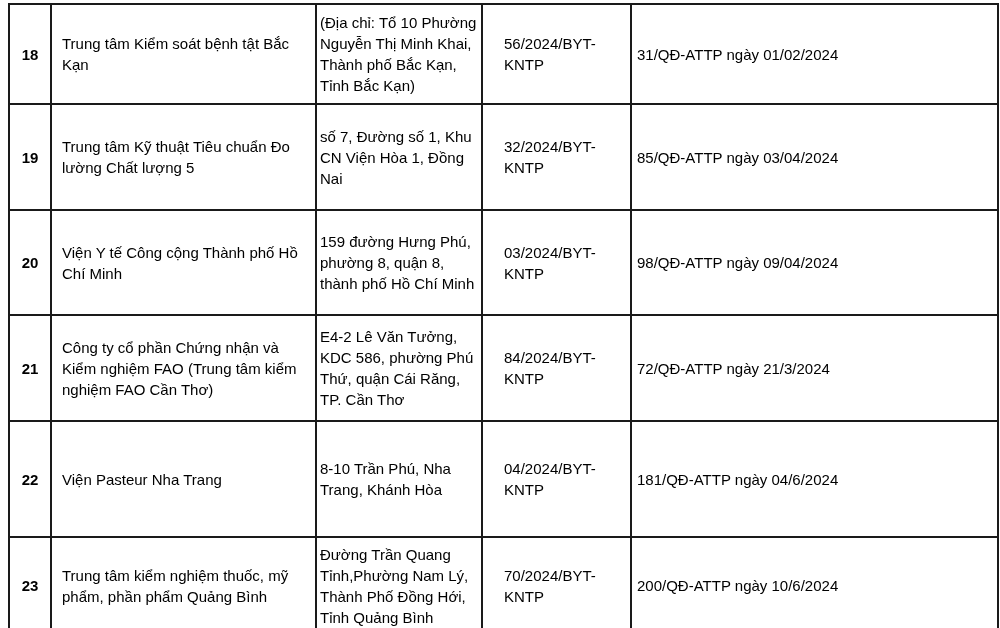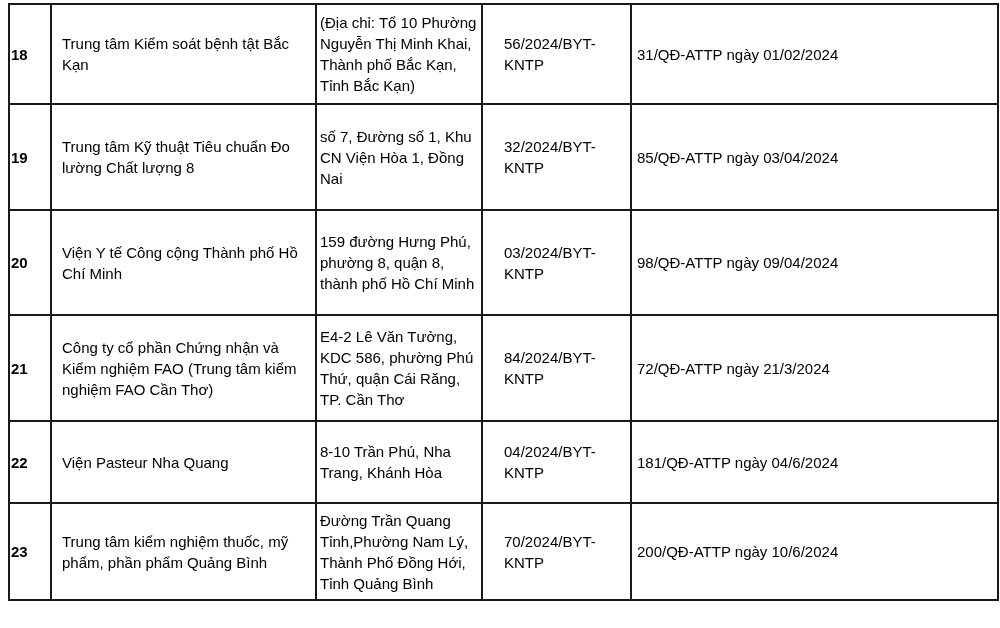--- a/index.html
+++ b/index.html
@@ -32,23 +32,24 @@
     font-size: 15px;
     line-height: 21px;
     color: #000000;
     overflow: hidden;
     word-wrap: break-word;
   }
   tr.r0 { height: 100px; }
   tr.r1 { height: 106px; }
   tr.r2 { height: 105px; }
   tr.r3 { height: 106px; }
-  tr.r4 { height: 82px; }
+  tr.r4 { height: 116px; }
   tr.r5 { height: 97px; }
   td.stt {
+    text-align: center;
     font-weight: bold;
   }
   td.name    { padding: 2px 4px 2px 10px; }
   td.address { padding: 2px 1px 2px 3px; margin-left: 33px; }
   td.cert    { padding: 2px 1px 2px 21px; }
   td.decision{ padding: 2px 12px 2px 5px; }
 </style>
 </head>
 <body>
 
@@ -64,42 +65,42 @@
     <tbody>
       <tr class="r0">
         <td class="stt">18</td>
         <td class="name">Trung tâm Kiểm soát bệnh tật Bắc Kạn</td>
         <td class="address">(Địa chỉ: Tổ 10 Phường Nguyễn Thị Minh Khai, Thành phố Bắc Kạn, Tỉnh Bắc Kạn)</td>
         <td class="cert">56/2024/BYT-KNTP</td>
         <td class="decision">31/QĐ-ATTP ngày 01/02/2024</td>
       </tr>
       <tr class="r1">
         <td class="stt">19</td>
-        <td class="name">Trung tâm Kỹ thuật Tiêu chuẩn Đo lường Chất lượng 8</td>
+        <td class="name">Trung tâm Kỹ thuật Tiêu chuẩn Đo lường Chất lượng 5</td>
         <td class="address">số 7, Đường số 1, Khu CN Viện Hòa 1, Đồng Nai</td>
         <td class="cert">32/2024/BYT-KNTP</td>
         <td class="decision">85/QĐ-ATTP ngày 03/04/2024</td>
       </tr>
       <tr class="r2">
         <td class="stt">20</td>
         <td class="name">Viện Y tế Công cộng Thành phố Hồ Chí Minh</td>
         <td class="address">159 đường Hưng Phú, phường 8, quận 8, thành phố Hồ Chí Minh</td>
         <td class="cert">03/2024/BYT-KNTP</td>
         <td class="decision">98/QĐ-ATTP ngày 09/04/2024</td>
       </tr>
       <tr class="r3">
         <td class="stt">21</td>
         <td class="name">Công ty cổ phần Chứng nhận và Kiểm nghiệm FAO (Trung tâm kiểm nghiệm FAO Cần Thơ)</td>
         <td class="address">E4-2 Lê Văn Tưởng, KDC 586, phường Phú Thứ, quận Cái Răng, TP. Cần Thơ</td>
         <td class="cert">84/2024/BYT-KNTP</td>
         <td class="decision">72/QĐ-ATTP ngày 21/3/2024</td>
       </tr>
       <tr class="r4">
         <td class="stt">22</td>
-        <td class="name">Viện Pasteur Nha Quang</td>
+        <td class="name">Viện Pasteur Nha Trang</td>
         <td class="address">8-10 Trần Phú, Nha Trang, Khánh Hòa</td>
         <td class="cert">04/2024/BYT-KNTP</td>
         <td class="decision">181/QĐ-ATTP ngày 04/6/2024</td>
       </tr>
       <tr class="r5">
         <td class="stt">23</td>
         <td class="name">Trung tâm kiểm nghiệm thuốc, mỹ phẩm, phần phẩm Quảng Bình</td>
         <td class="address">Đường Trần Quang Tỉnh,Phường Nam Lý, Thành Phố Đồng Hới, Tỉnh Quảng Bình</td>
         <td class="cert">70/2024/BYT-KNTP</td>
         <td class="decision">200/QĐ-ATTP ngày 10/6/2024</td>

